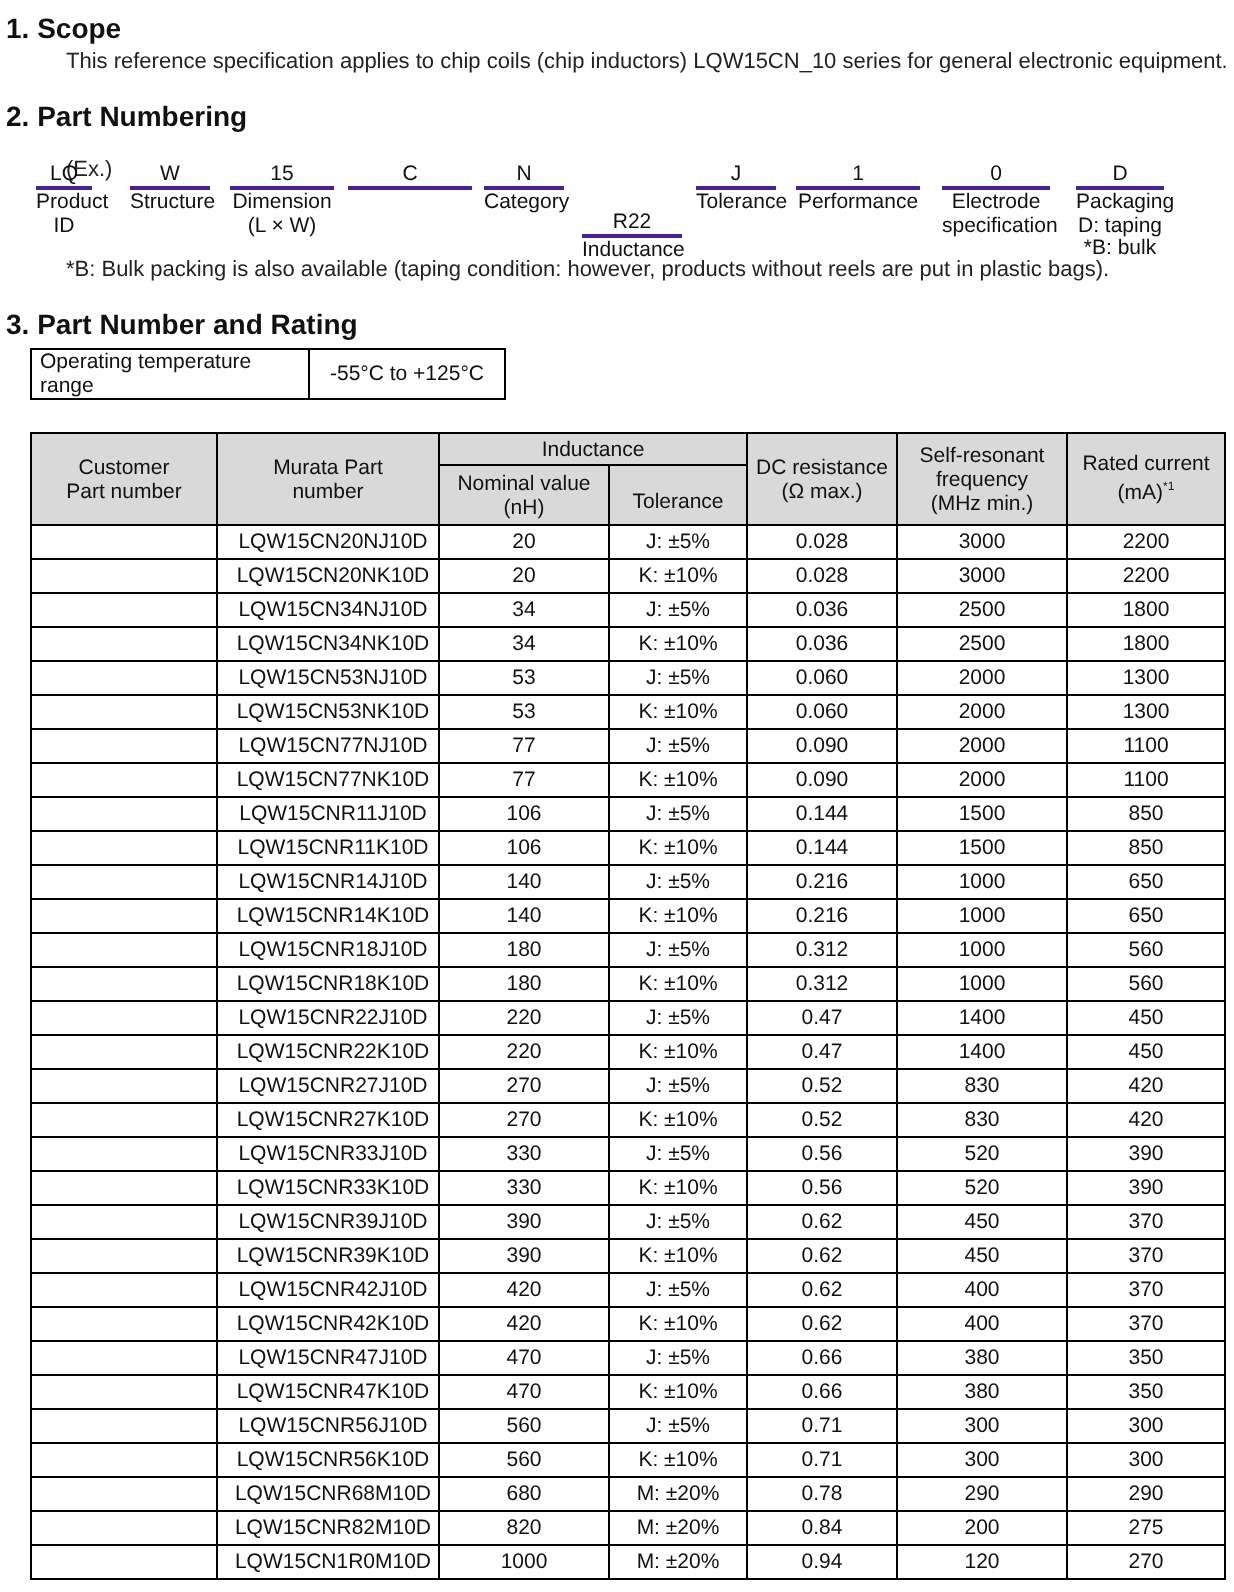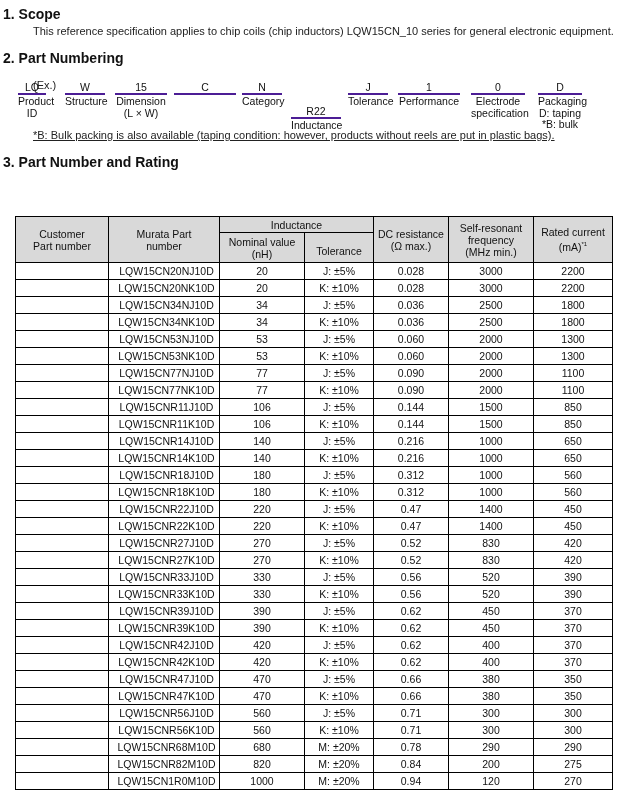--- a/index.html
+++ b/index.html
@@ -69,26 +69,30 @@
     <div class="pn-col" style="left: 453px; width: 54px;">
       <div class="pn-code">0</div>
       <div class="pn-label">Electrode specification</div>
     </div>
     <div class="pn-col" style="left: 520px; width: 44px;">
       <div class="pn-code">D</div>
       <div class="pn-label">Packaging D: taping *B: bulk</div>
     </div>
   </div>
 
-<div class="txt" style="left:18px; top:129px;text-decoration:underline;">*B: Bulk packing is also available (taping condition: however, products without reels are put in plastic bags).</div>
+<div class="txt" style="left:18px; top:129px;">*B: Bulk packing is also available (taping condition: however, products without reels are put in plastic bags).</div>
 
 <div class="h2" style="top:154px;">3. Part Number and Rating</div>
 
 <table class="temp">
   <tbody>
+      <tr>
+    <td style="width:130px;">Operating temperature range</td>
+    <td class="v">-55°C to +125°C</td>
+  </tr>
 </tbody>
   </table>
 
 <table class="rt">
   <colgroup>
     <col style="width:93px">
       <col style="width:111px">
       <col style="width:85px">
       <col style="width:69px">
     <col style="width:75px">

